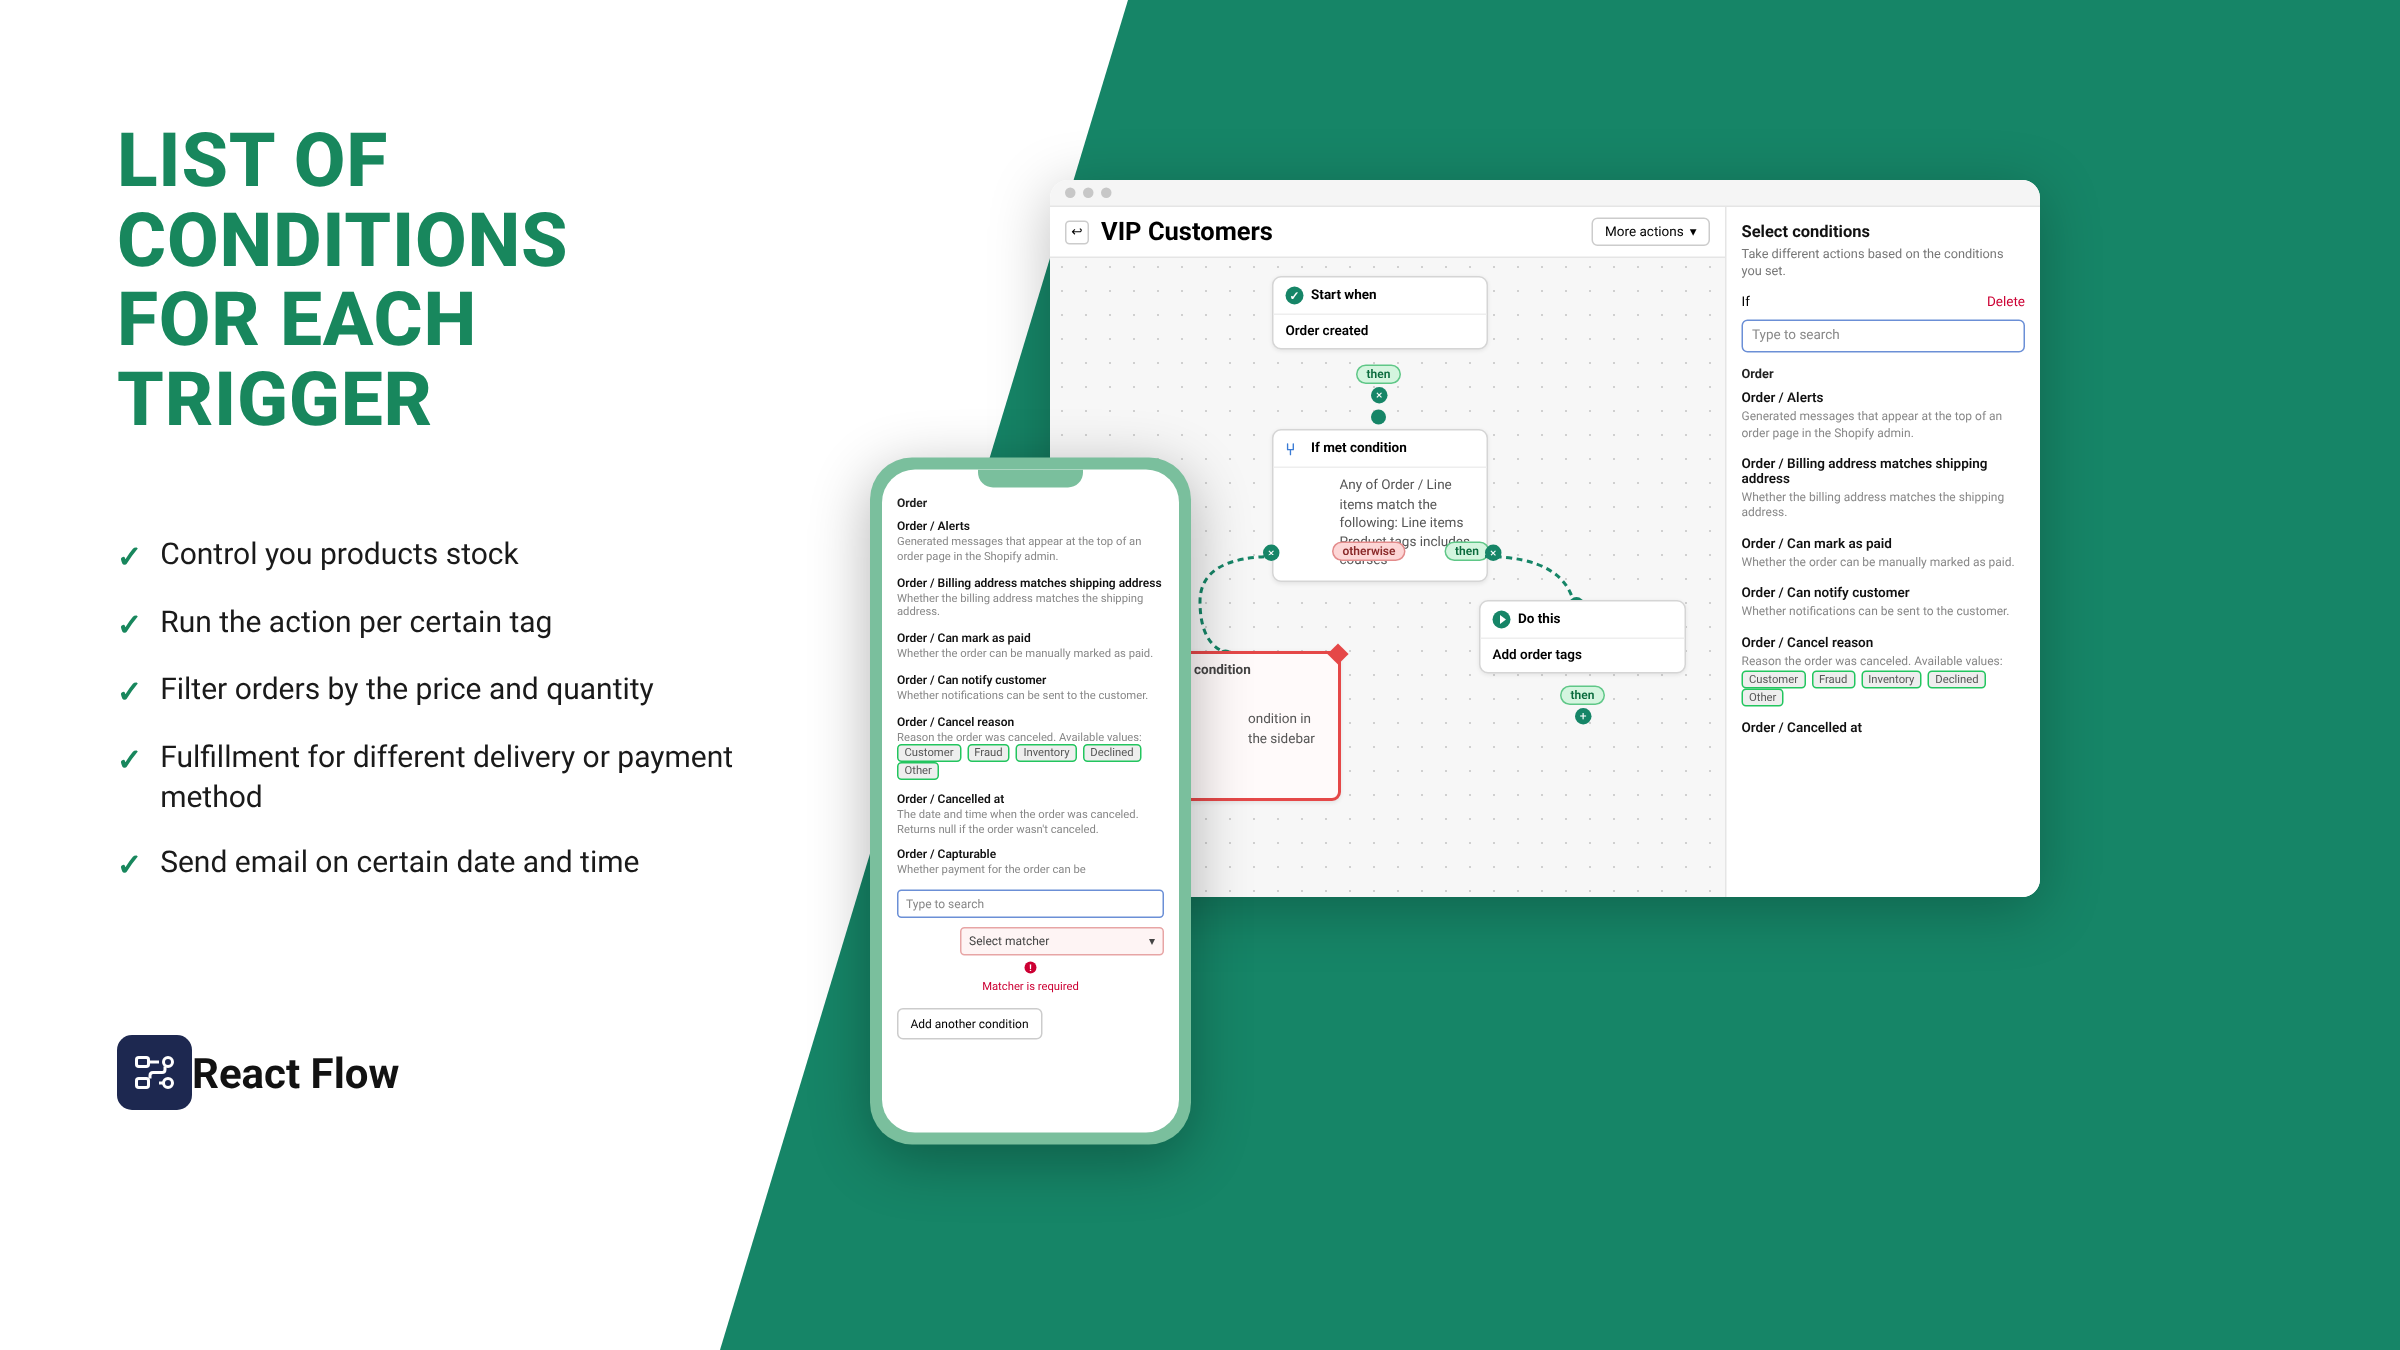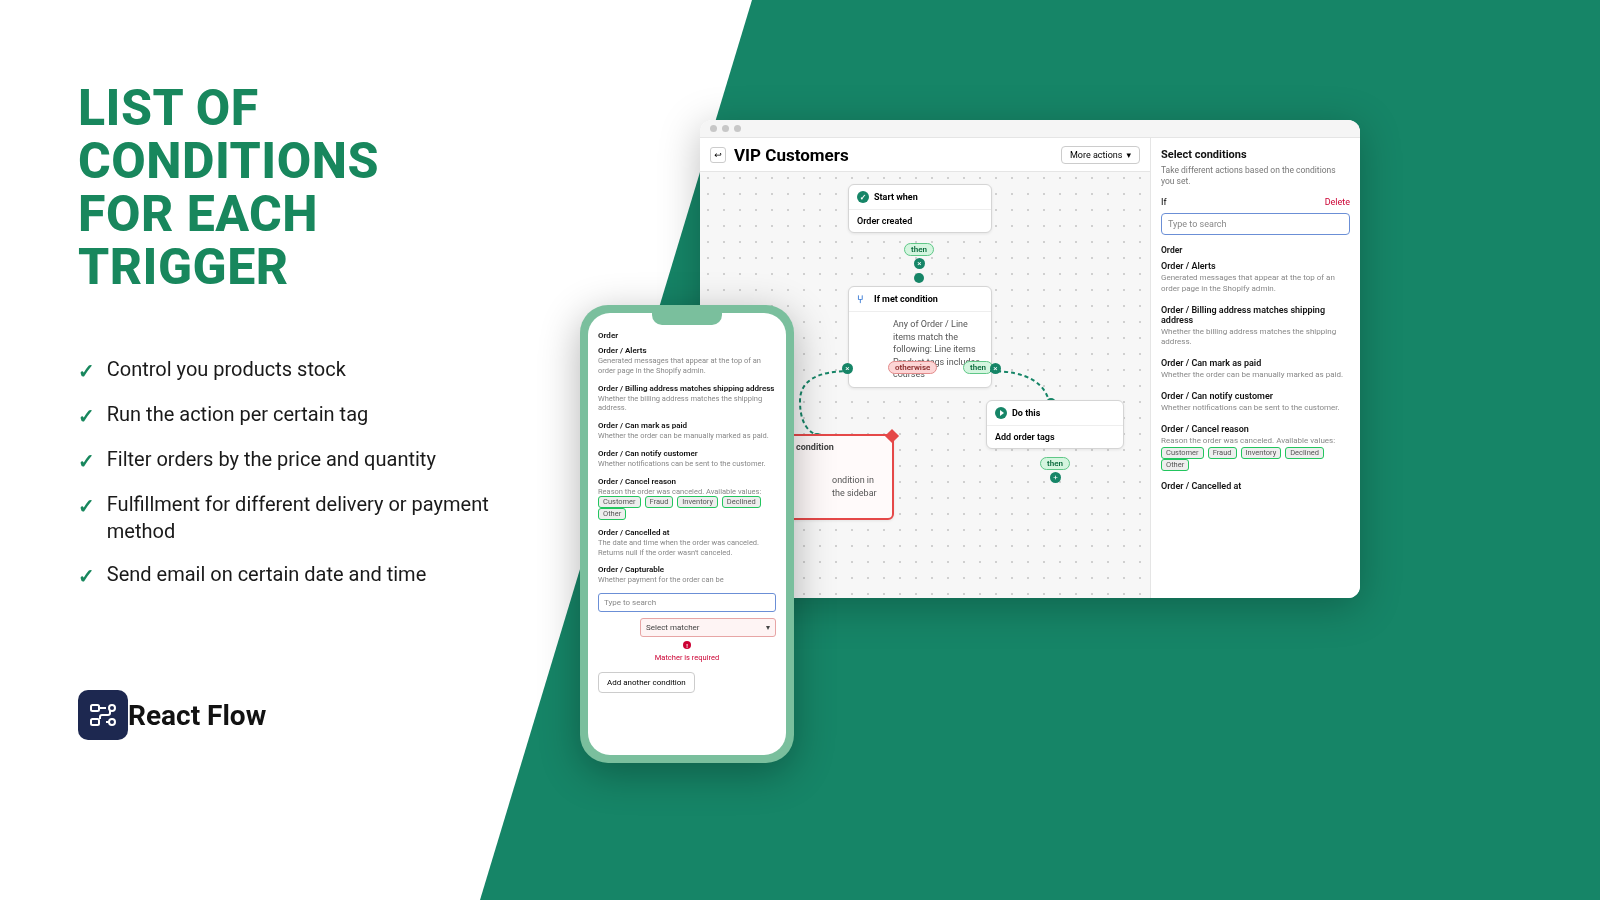--- a/index.html
+++ b/index.html
@@ -180,21 +180,21 @@
 
       <svg class="connector" style="top:228px;left:285px;" width="80" height="45">
         <path d="M5 5 Q60 5 65 40" fill="none" stroke="#168567" stroke-width="2" stroke-dasharray="4 3"></path>
       </svg>
       <div class="big-dot" style="top:260px;left:346px;"></div>
       <svg class="connector" style="top:228px;left:95px;" width="60" height="75">
         <path d="M55 5 Q5 5 5 35 Q5 65 25 70" fill="none" stroke="#168567" stroke-width="2" stroke-dasharray="4 3"></path>
       </svg>
       <div class="big-dot" style="top:295px;left:112px;"></div>
 
-      <div class="node sel" style="top:296px;left:86px;width:108px;height:86px;">
+      <div class="node sel" style="top:296px;left:86px;width:108px;height:100px;">
         <div class="err-badge" style="top:-5px;right:-5px;"></div>
         <div class="node-head noborder sel-text">
             <span>condition</span>
           </div>
         <div class="node-body small sel-text" style="padding-top:16px;">ondition in the sidebar</div>
       </div>
 
       <div class="node" style="top:262px;left:286px;width:138px;">
         <div class="node-head">
             <span class="ico-play"></span>

